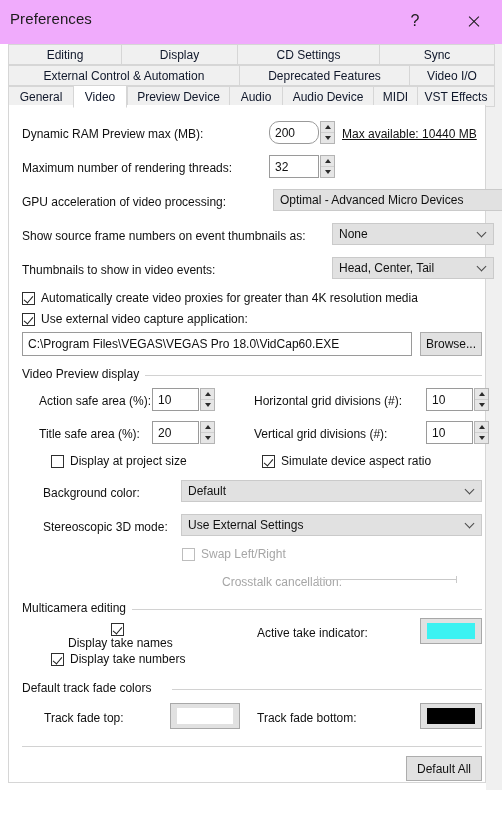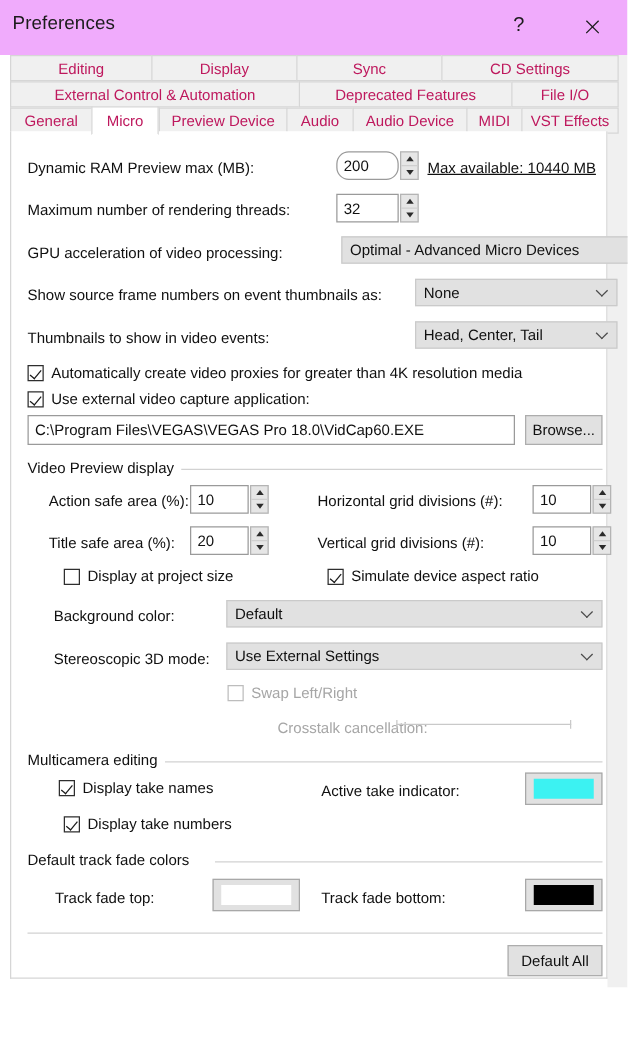--- a/index.html
+++ b/index.html
@@ -50,21 +50,21 @@
   .tabrow { position: absolute; left: 0; height: 21px; display: flex; }
   .tabrow.r1 { top: 0; }
   .tabrow.r2 { top: 21px; }
   .tabrow.r3 { top: 42px; }
   .tab {
     height: 21px;
     border: 1px solid #d6d6d6;
     border-right: none;
     background: #f0f0f0;
     display: flex; align-items: center; justify-content: center;
-    font-size: 12px; color: #be185d;
+    font-size: 12px; color: #0f172a;
     padding: 0 4px;
     white-space: nowrap;
   }
   .tab:last-child { border-right: 1px solid #d6d6d6; }
   .tab.active {
     background: #ffffff;
     border: 1px solid #d6d6d6;
     border-bottom: 1px solid #ffffff;
     height: 23px;
     margin-top: -1px;
@@ -206,44 +206,44 @@
   <div class="panel-right-gap"></div>
 
   <div class="tabstrip">
     <div class="tabrow r1">
       <div class="tab" style="width:113px">
           <span>Editing</span>
         </div>
       <div class="tab" style="width:116px">
           <span>Display</span>
         </div>
+      <div class="tab" style="width:142px">
+          <span>CD Settings</span>
+        </div>
       <div class="tab" style="width:116px">
           <span>Sync</span>
-        </div>
-      <div class="tab" style="width:142px">
-          <span>CD Settings</span>
         </div>
     </div>
     <div class="tabrow r2">
       <div class="tab" style="width:231px">
           <span>External Control &amp; Automation</span>
         </div>
       <div class="tab" style="width:170px">
           <span>Deprecated Features</span>
         </div>
       <div class="tab" style="width:86px">
-          <span>File I/O</span>
+          <span>Video I/O</span>
         </div>
     </div>
     <div class="tabrow r3">
       <div class="tab" style="width:65px">
           <span>General</span>
         </div>
       <div class="tab active" style="width:54px">
-          <span>Micro</span>
+          <span>Video</span>
         </div>
       <div class="tab" style="width:102px">
           <span>Preview Device</span>
         </div>
       <div class="tab" style="width:53px">
           <span>Audio</span>
         </div>
       <div class="tab" style="width:91px">
           <span>Audio Device</span>
         </div>
@@ -394,21 +394,21 @@
         <div class="cap" style="left:0;"></div>
         <div class="cap" style="right:0;"></div>
       </div>
       <div class="lbl dim" style="left:440px; top:208px;">0.000</div>
     </div>
 
     <div class="group" style="left:13px; top:496px; width:460px; height:70px;">
       <div class="gtitle">Multicamera editing</div>
       <div class="gline" style="left:110px; width:350px;"></div>
 
-      <div class="cbx" style="left:25px; top:22px;">
+      <div class="cbx" style="left:40px; top:22px;flex-direction:column;">
         <span class="box checked"></span>
         <span class="ctext">Display take names</span>
       </div>
       <div class="cbx" style="left:29px; top:51px;">
         <span class="box checked"></span>
         <span class="ctext">Display take numbers</span>
       </div>
 
       <div class="lbl" style="left:235px; top:25px;">Active take indicator:</div>
       <div class="swatch" style="left:398px; top:17px; width:62px; height:26px; padding:4px 6px;">

